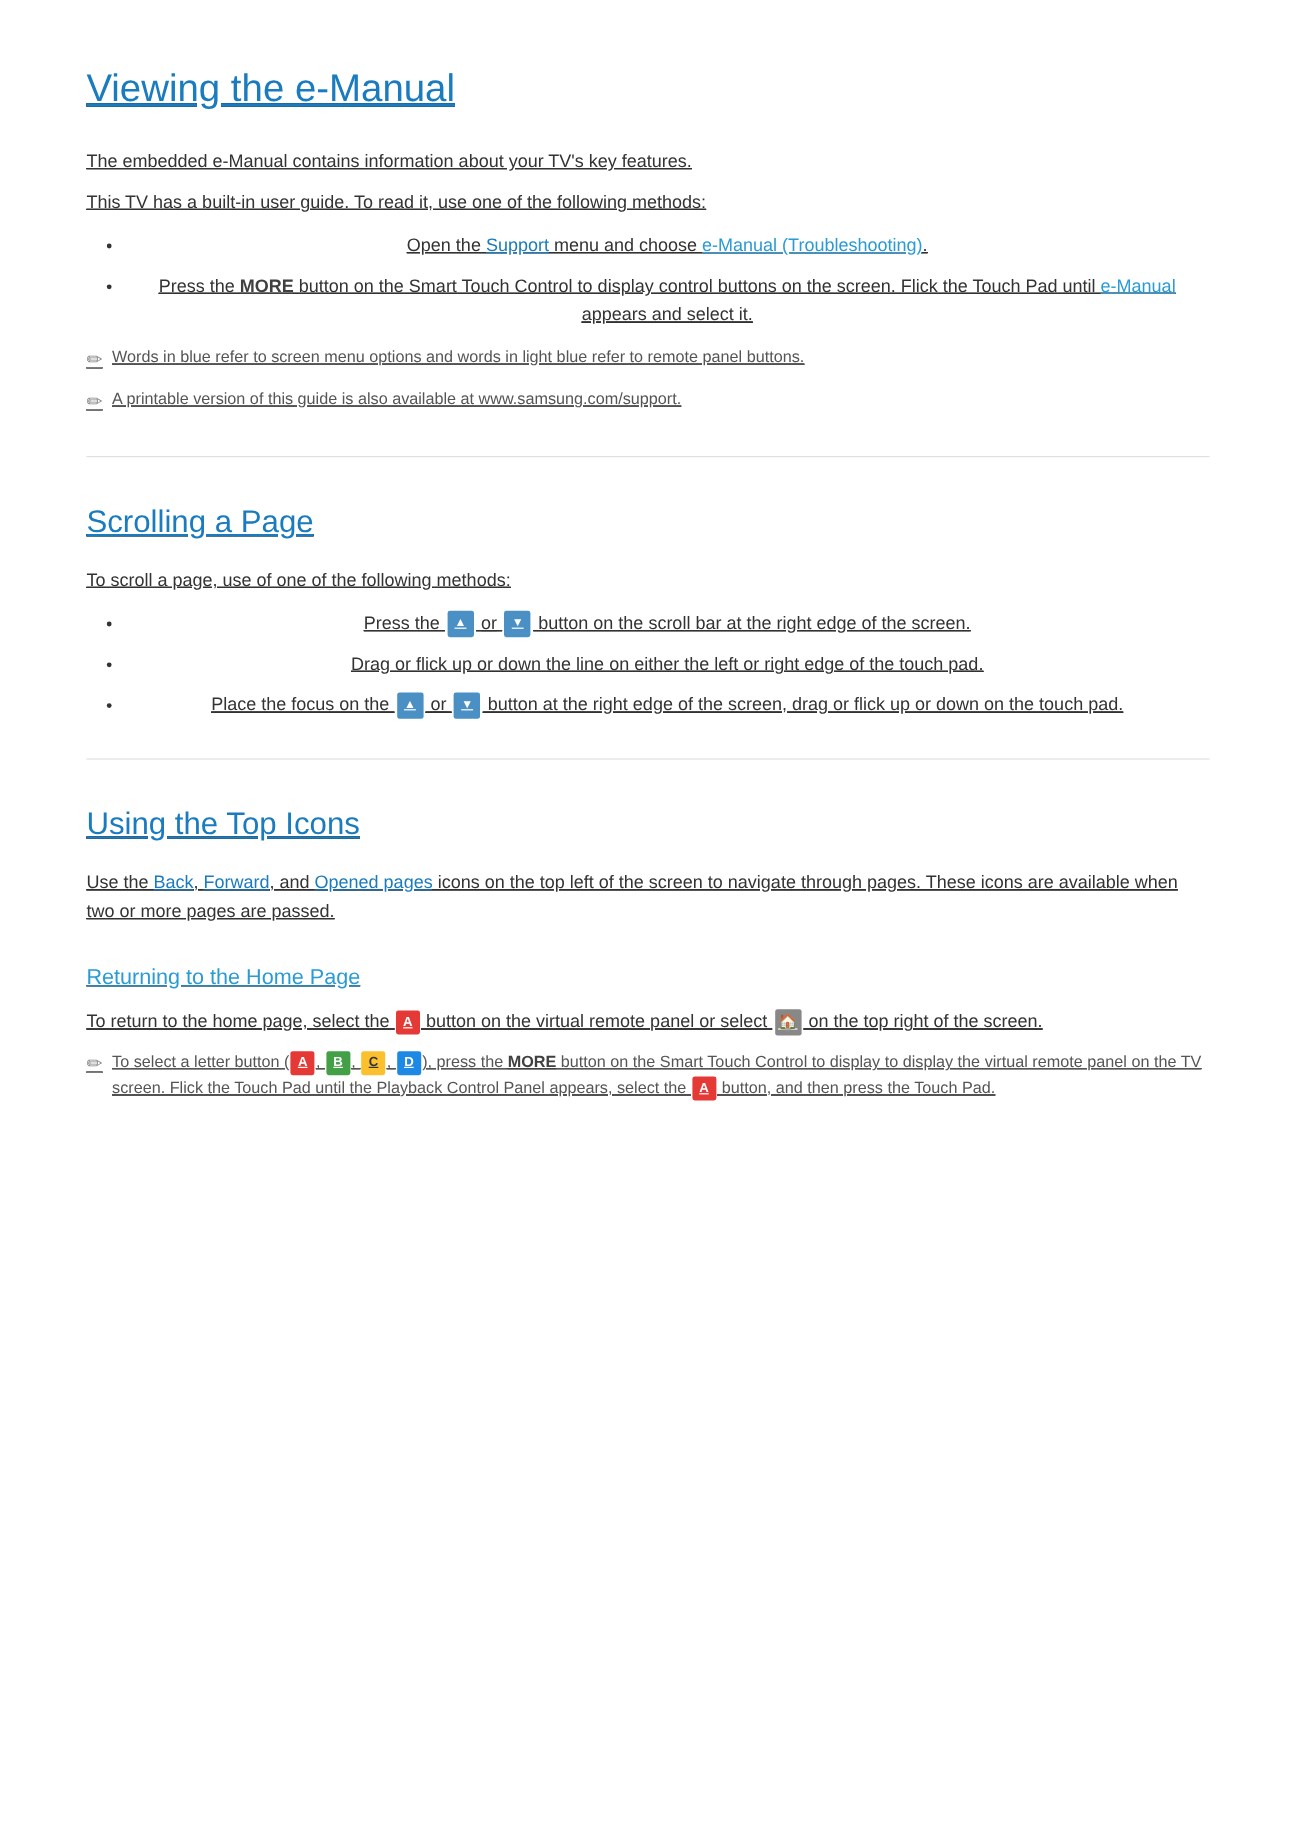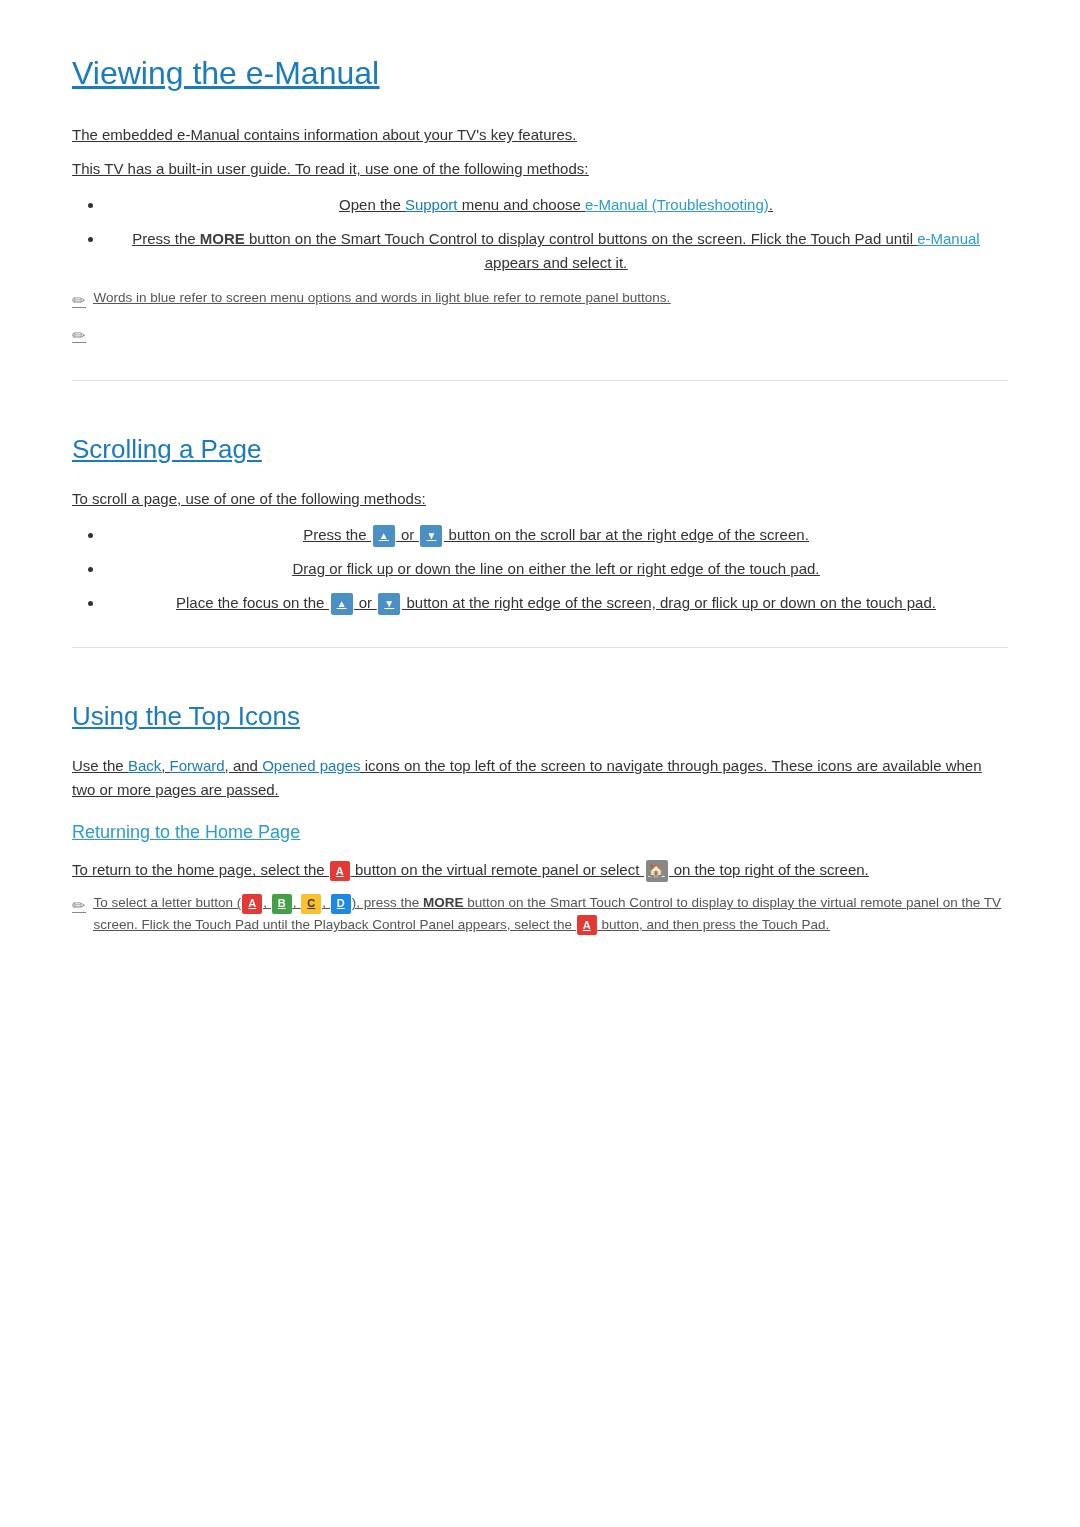--- a/index.html
+++ b/index.html
@@ -15,28 +15,28 @@
     h1 {
       font-size: 32px;
       font-weight: 400;
       color: #1a7bbf;
       margin-bottom: 24px;
     }
     h2 {
       font-size: 26px;
       font-weight: 400;
       color: #1a7bbf;
-      margin-top: 48px;
+      margin-top: 33px;
       margin-bottom: 16px;
     }
     h3 {
       font-size: 18px;
       font-weight: 400;
       color: #2a9bd4;
-      margin-top: 16px;
+      margin-top: 28px;
       margin-bottom: 12px;
     }
     p {
       margin-bottom: 10px;
       color: #333;
     }
     ul {
       margin: 12px 0 12px 32px;
       text-align: center;
     }
@@ -134,20 +134,21 @@
     Press the <span class="more-btn">MORE</span> button on the Smart Touch Control to display control buttons on the screen. Flick the Touch Pad until <span class="light-blue-link">e-Manual</span> appears and select it.
   </li>
 </ul>
 
 <div class="note">
   <span class="note-icon">✏</span>
   <span>Words in blue refer to screen menu options and words in light blue refer to remote panel buttons.</span>
 </div>
 <div class="note">
   <span class="note-icon">✏</span>
+  <span>A printable version of this guide is also available at www.samsung.com/support.</span>
 </div>
 
 <hr class="divider">
 
 <h2>Scrolling a Page</h2>
 
 <p>To scroll a page, use of one of the following methods:</p>
 
 <ul>
   <li>

